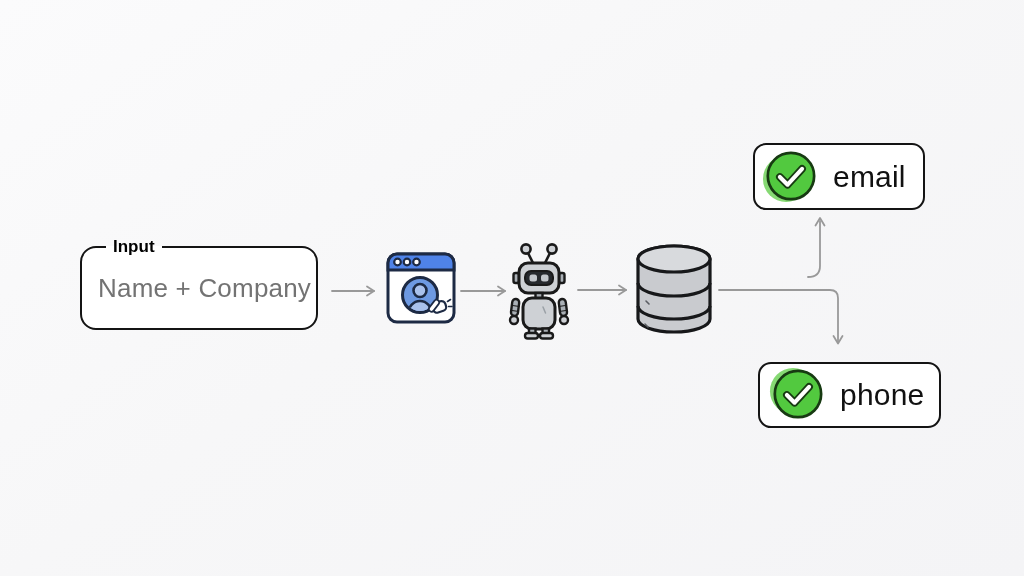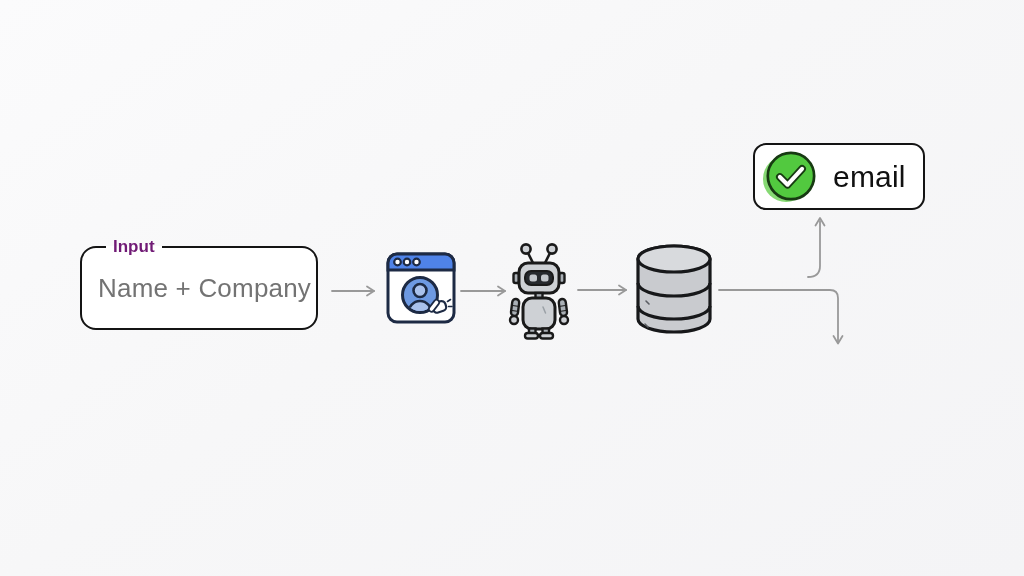--- a/index.html
+++ b/index.html
@@ -33,21 +33,21 @@
     background: #fff;
     border: 2.5px solid #141414;
     border-radius: 16px;
     display: flex;
     align-items: center;
     z-index: 2;
   }
   .input-box legend {
     font-size: 17px;
     font-weight: bold;
-    color: #701a75;
+    color: #000000;
     padding: 0 7px;
     margin-left: 8px;
     line-height: 1;
   }
   .input-value {
     font-size: 26px;
     color: #737373;
     letter-spacing: 0.2px;
     margin-top: -6px;
   }
@@ -183,14 +183,25 @@
       <svg width="56" height="58" viewBox="0 0 58 58">
         <circle cx="25" cy="31" r="24" fill="#86d973"></circle>
         <circle cx="30" cy="28" r="24" fill="#52c93f" stroke="#173a12" stroke-width="2.8"></circle>
         <path d="M18.5 29 L26.5 37 L41.5 20.5" fill="none" stroke="#173a12" stroke-width="8" stroke-linecap="round" stroke-linejoin="round"></path>
         <path d="M18.5 29 L26.5 37 L41.5 20.5" fill="none" stroke="#ffffff" stroke-width="4.2" stroke-linecap="round" stroke-linejoin="round"></path>
       </svg>
     </span>
     <span class="badge-label">email</span>
   </div>
 
+  <div class="badge phone-badge">
+    <span class="check-wrap">
+      <svg width="56" height="58" viewBox="0 0 58 58">
+        <circle cx="25" cy="25" r="24" fill="#86d973"></circle>
+        <circle cx="30" cy="28" r="24" fill="#52c93f" stroke="#173a12" stroke-width="2.8"></circle>
+        <path d="M18.5 29 L26.5 37 L41.5 20.5" fill="none" stroke="#173a12" stroke-width="8" stroke-linecap="round" stroke-linejoin="round"></path>
+        <path d="M18.5 29 L26.5 37 L41.5 20.5" fill="none" stroke="#ffffff" stroke-width="4.2" stroke-linecap="round" stroke-linejoin="round"></path>
+      </svg>
+    </span>
+    <span class="badge-label">phone</span>
+  </div>
 
 </div>
 
 </body></html>

